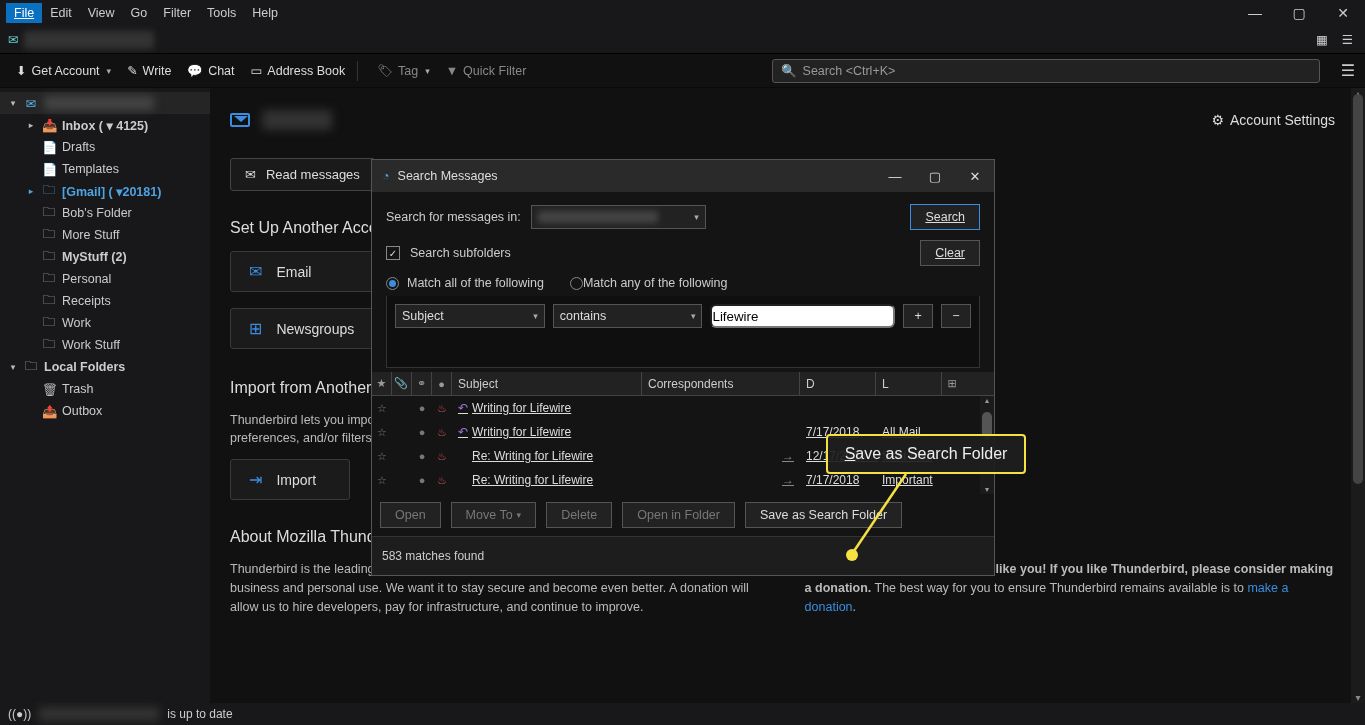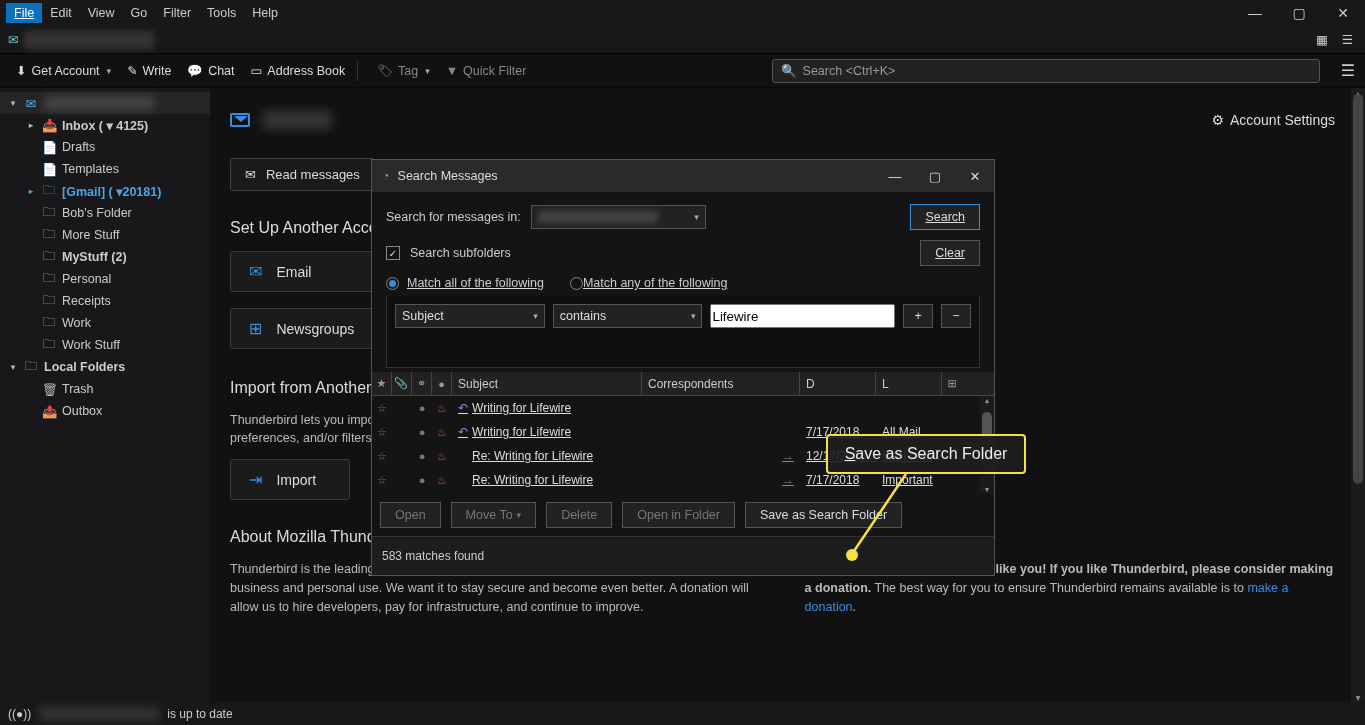--- a/index.html
+++ b/index.html
@@ -337,21 +337,21 @@
         </div>
     </div>
     <div class="dlg-row">
       <span class="checkbox">✓</span>
       <span class="label">Search subfolders</span>
       <div style="flex:1"></div>
       <div class="dlg-btn">
           <span style="text-decoration:underline">Clear</span>
         </div>
     </div>
-    <div class="dlg-row" style="gap:26px;text-decoration:underline;">
+    <div class="dlg-row" style="gap:26px;">
       <span style="display:flex;align-items:center;gap:8px;">
         <span class="radio">
             <span class="dot"></span>
           </span>
         <span class="label">Match all of the following</span>
       </span>
       <span style="display:flex;align-items:center;justify-content:flex-end;">
         <span class="radio"></span>
         <span class="label">Match any of the following</span>
       </span>
@@ -359,21 +359,21 @@
     <div class="criteria">
       <div class="criteria-row">
         <div class="select-sim" style="width:150px;">
           <span>Subject</span>
             <span class="chev">▾</span>
         </div>
         <div class="select-sim" style="width:150px;">
           <span>contains</span>
             <span class="chev">▾</span>
         </div>
-        <input type="text" style="width: 185px;" value="Lifewire">
+        <input type="text" style="width: 185px; border-radius: 6px;" value="Lifewire">
         <div class="sq-btn">+</div>
         <div class="sq-btn">−</div>
       </div>
     </div>
   </div>
 
   <div class="results-header">
     <div class="col icon-col">★</div>
     <div class="col icon-col">📎</div>
     <div class="col icon-col">⚭</div>

